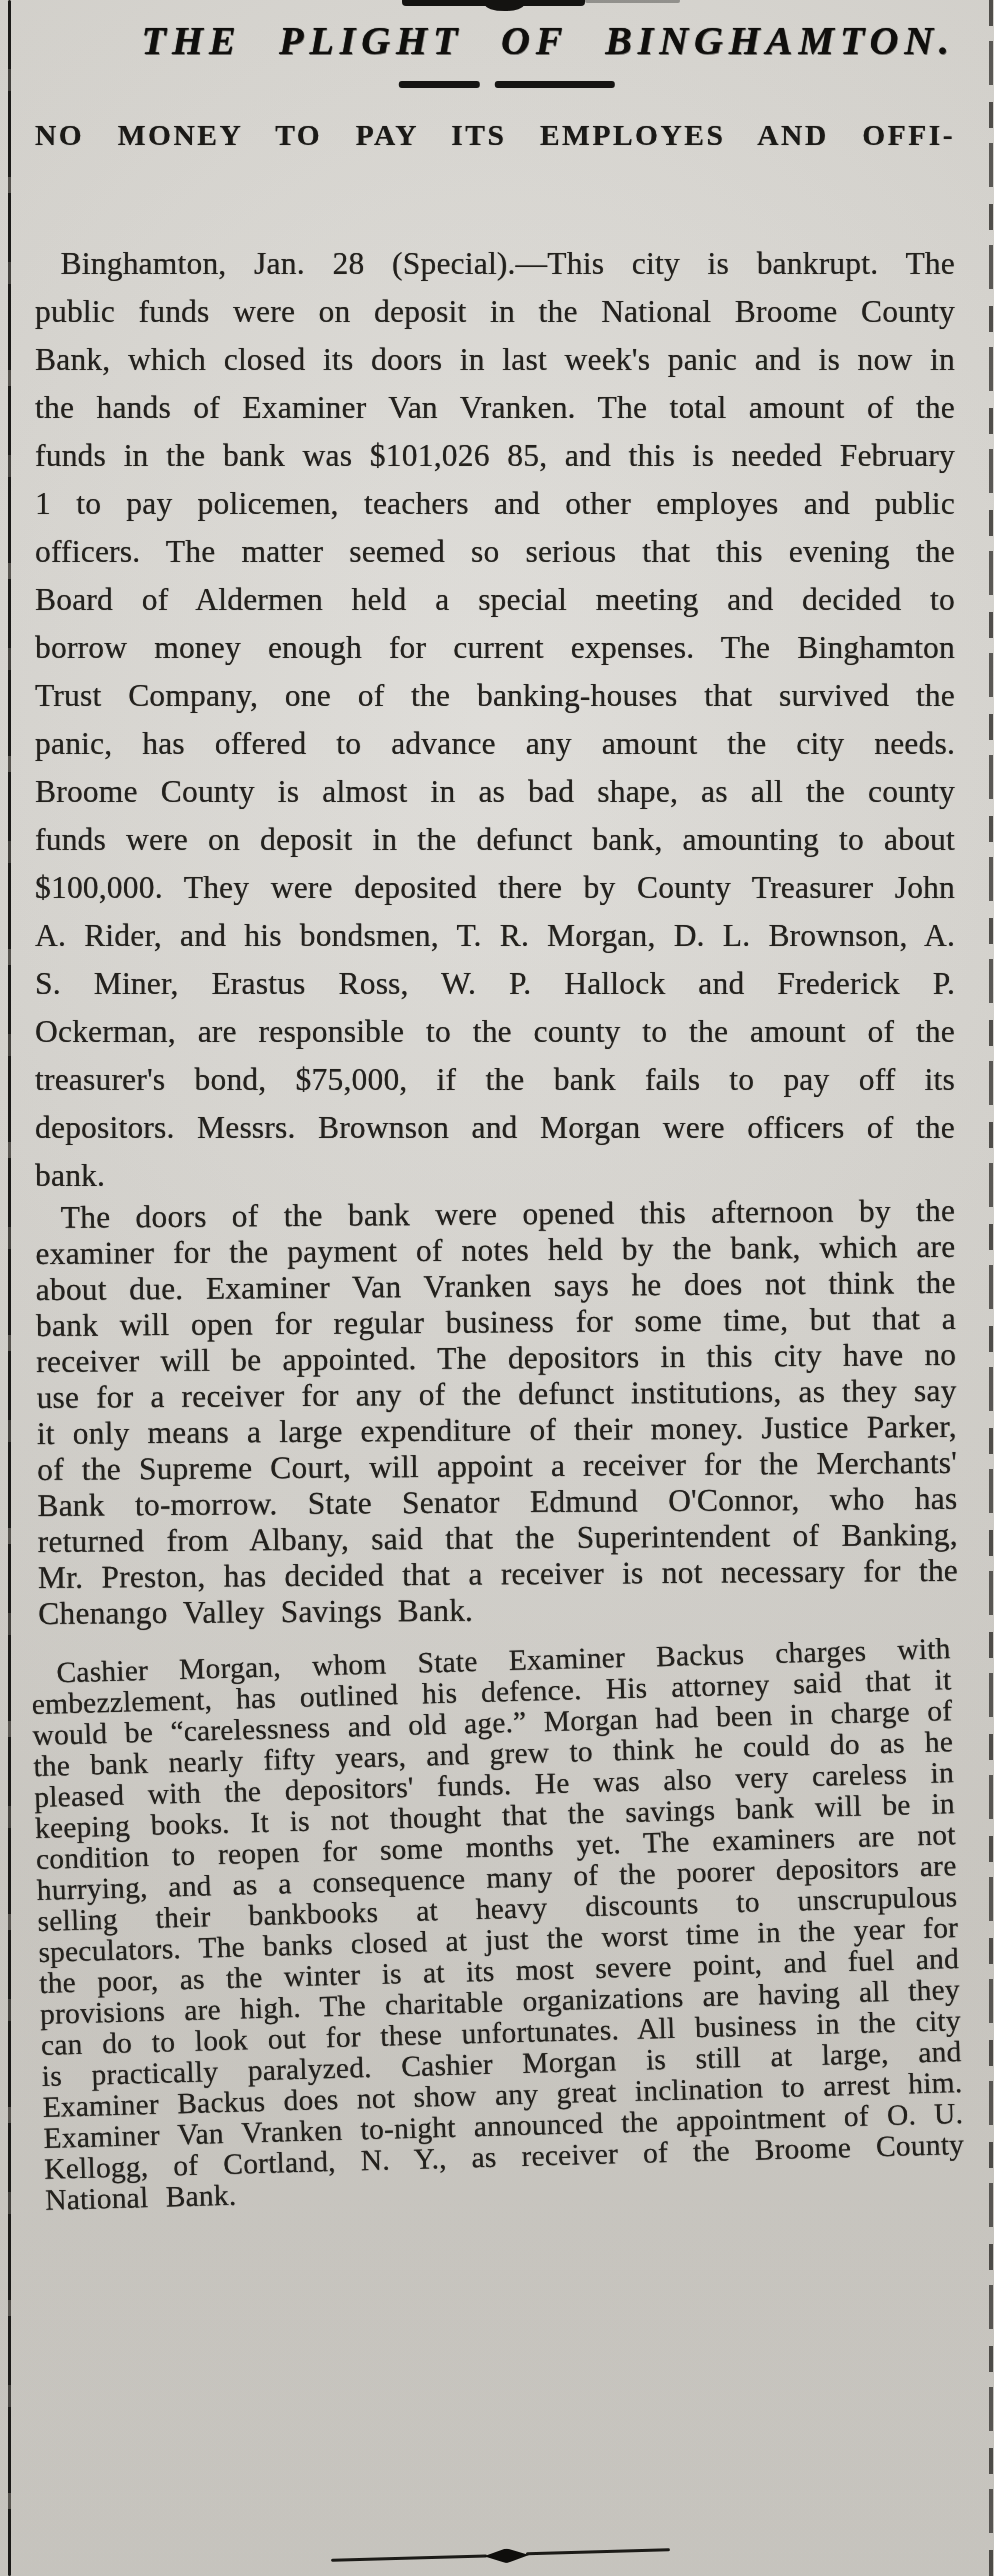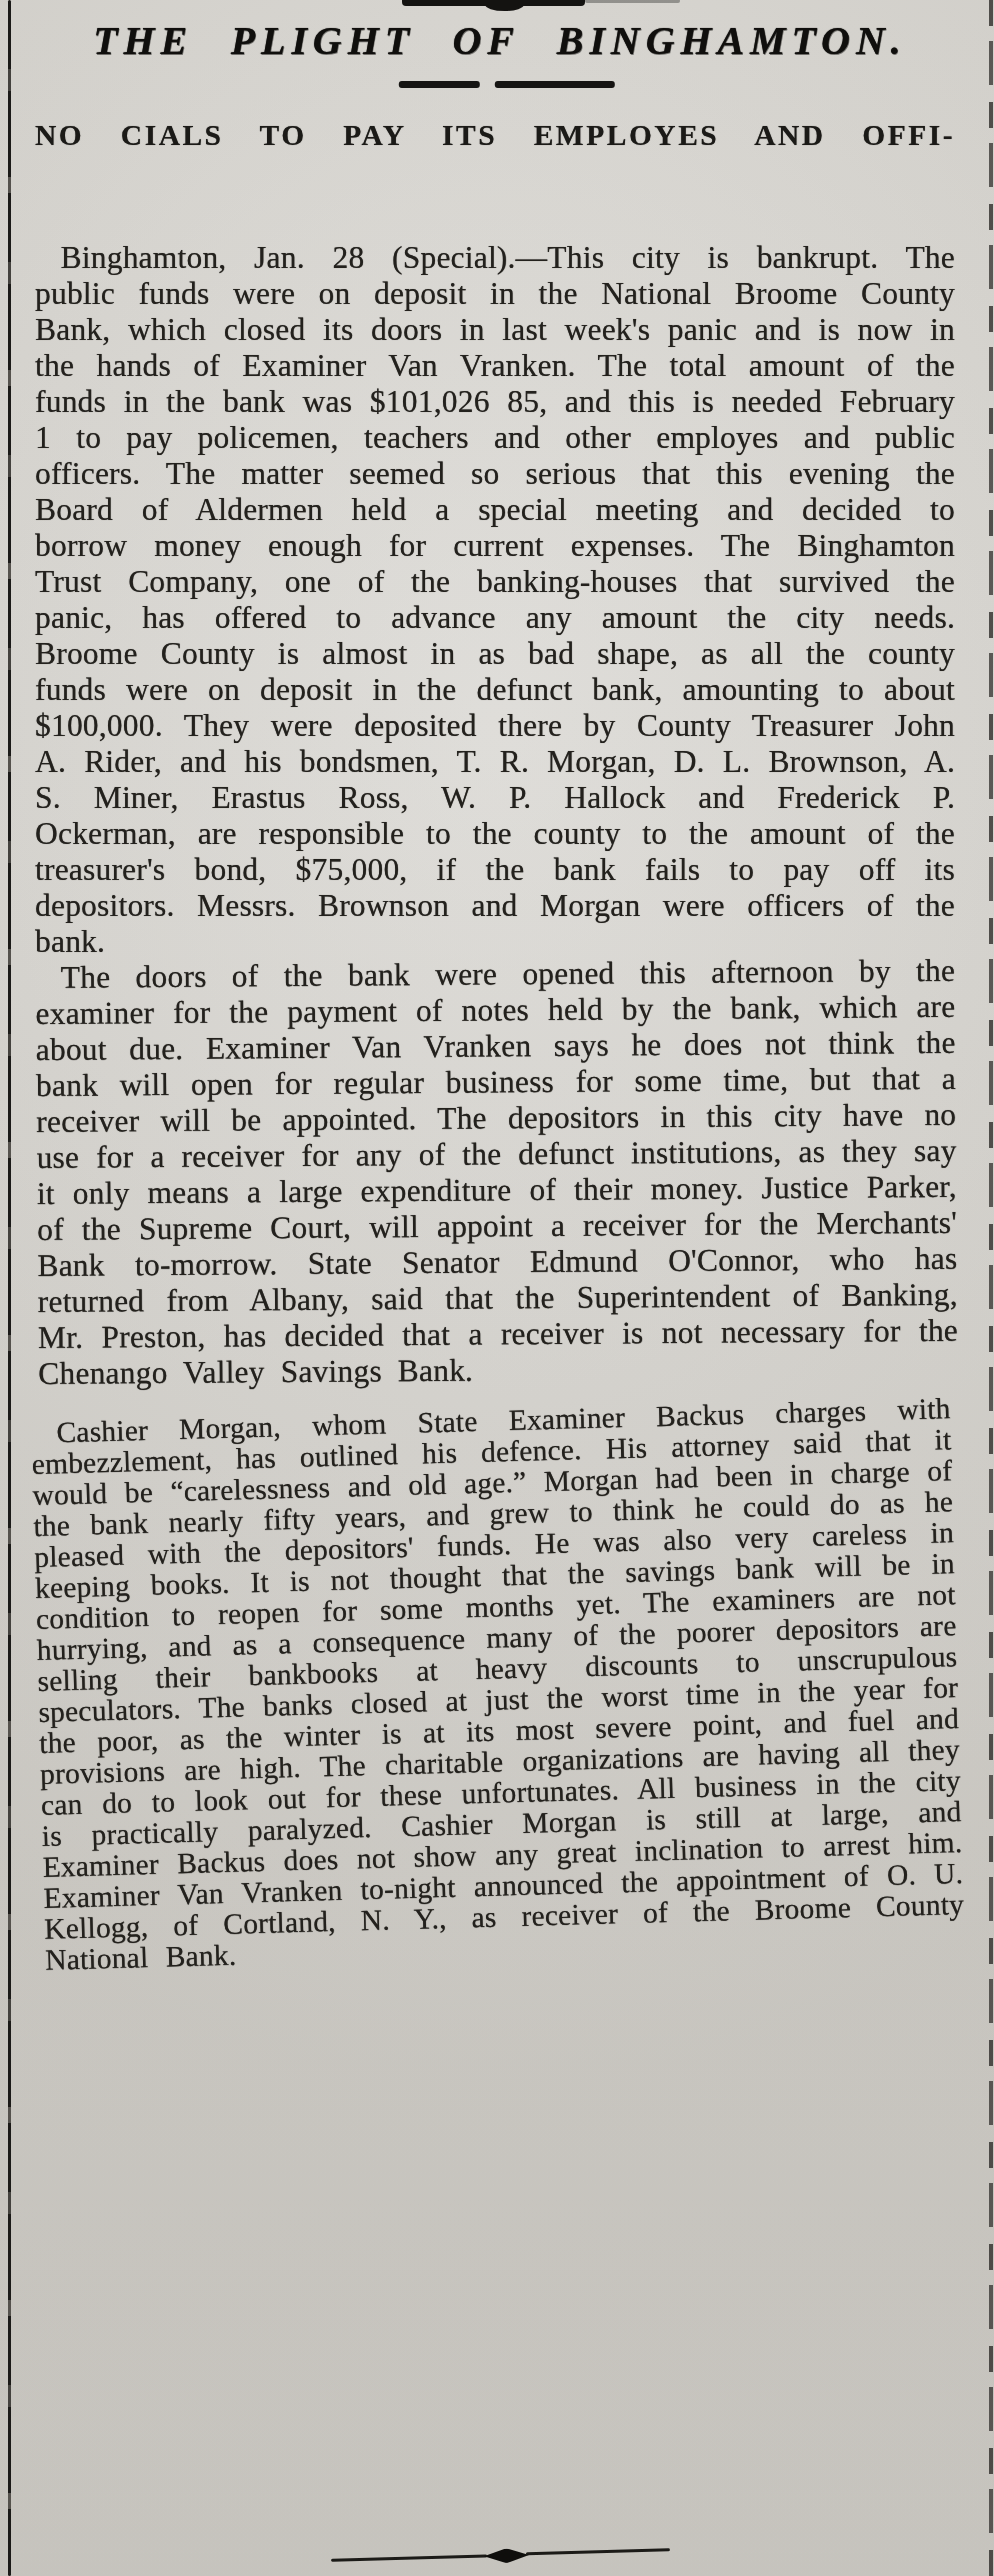--- a/index.html
+++ b/index.html
@@ -44,21 +44,21 @@
   }
   .top-remnant::after{
     content:"";position:absolute;left:183px;top:1px;width:95px;height:3.9px;
     background:#141311;opacity:.35;border-radius:2px;
   }
 
   .article{position:absolute;left:35px;top:0;width:920px;}
 
   .headline{
     margin:15.8px 0 0 9.8px;
-    text-align:center;
+    text-align:right;
     font-style:italic;font-weight:bold;
     font-size:40px;line-height:1.25;
     letter-spacing:5.9px;word-spacing:21.7px;
     color:var(--headline-ink);
     text-shadow:0 0 1px rgba(12,11,9,.85), 0.6px 0.6px 0 rgba(12,11,9,.45);
     white-space:nowrap;
   }
   .headline-rule{
     margin:14.8px auto 0;
     width:219px;height:7.9px;
@@ -86,21 +86,21 @@
     letter-spacing:2px;word-spacing:8.9px;
   }
 
   .body-copy{
     margin-top:87px;
     text-align:justify;
     text-shadow:0 0 0.8px rgba(28,26,22,.55), 0.3px 0.4px 0.6px rgba(28,26,22,.25);
     font-kerning:normal;
   }
   .para{margin:0;text-indent:25.6px;letter-spacing:0.2px;}
-  .para.p1{font-size:31.5px;line-height:36px;word-spacing:8.9px;}
+  .para.p1{font-size:31.5px;line-height:48px;word-spacing:8.9px;}
   .para.p2{
     font-size:31.5px;line-height:36px;word-spacing:7.9px;
     transform:rotate(-0.45deg);transform-origin:0 0;
   }
   .para.p3{
     margin-top:25.6px;
     font-size:29.5px;line-height:31px;word-spacing:9.8px;
     transform:rotate(-1.55deg);transform-origin:0 30%;
   }
 
@@ -130,21 +130,21 @@
   <div class="article">
 
     <div class="headline">THE PLIGHT OF BINGHAMTON.</div>
 
     <div class="headline-rule">
       <span class="seg s1"></span>
       <span class="seg s2"></span>
     </div>
 
     <div class="subhead">
-      <span class="line1">NO CIALS TO PAY ITS EMPLOYES AND OFFI-</span>
+      <span class="line1">NO MONEY TO PAY ITS EMPLOYES AND OFFI-</span>
     </div>
 
     <div class="body-copy">
       <p class="para p1">Binghamton, Jan. 28 (Special).—This city is bankrupt. The public funds were on deposit in the National Broome County Bank, which closed its doors in last week's panic and is now in the hands of Examiner Van Vranken. The total amount of the funds in the bank was $101,026 85, and this is needed February 1 to pay policemen, teachers and other employes and public officers. The matter seemed so serious that this evening the Board of Aldermen held a special meeting and decided to borrow money enough for current expenses. The Binghamton Trust Company, one of the banking-houses that survived the panic, has offered to advance any amount the city needs. Broome County is almost in as bad shape, as all the county funds were on deposit in the defunct bank, amounting to about $100,000. They were deposited there by County Treasurer John A. Rider, and his bondsmen, T. R. Morgan, D. L. Brownson, A. S. Miner, Erastus Ross, W. P. Hallock and Frederick P. Ockerman, are responsible to the county to the amount of the treasurer's bond, $75,000, if the bank fails to pay off its depositors. Messrs. Brownson and Morgan were officers of the bank.</p>
       <p class="para p2">The doors of the bank were opened this afternoon by the examiner for the payment of notes held by the bank, which are about due. Examiner Van Vranken says he does not think the bank will open for regular business for some time, but that a receiver will be appointed. The depositors in this city have no use for a receiver for any of the defunct institutions, as they say it only means a large expenditure of their money. Justice Parker, of the Supreme Court, will appoint a receiver for the Merchants' Bank to-morrow. State Senator Edmund O'Connor, who has returned from Albany, said that the Superintendent of Banking, Mr. Preston, has decided that a receiver is not necessary for the Chenango Valley Savings Bank.</p>
       <p class="para p3">Cashier Morgan, whom State Examiner Backus charges with embezzlement, has outlined his defence. His attorney said that it would be “carelessness and old age.” Morgan had been in charge of the bank nearly fifty years, and grew to think he could do as he pleased with the depositors' funds. He was also very careless in keeping books. It is not thought that the savings bank will be in condition to reopen for some months yet. The examiners are not hurrying, and as a consequence many of the poorer depositors are selling their bankbooks at heavy discounts to unscrupulous speculators. The banks closed at just the worst time in the year for the poor, as the winter is at its most severe point, and fuel and provisions are high. The charitable organizations are having all they can do to look out for these unfortunates. All business in the city is practically paralyzed. Cashier Morgan is still at large, and Examiner Backus does not show any great inclination to arrest him. Examiner Van Vranken to-night announced the appointment of O. U. Kellogg, of Cortland, N. Y., as receiver of the Broome County National Bank.</p>
     </div>
 
   </div>
 

